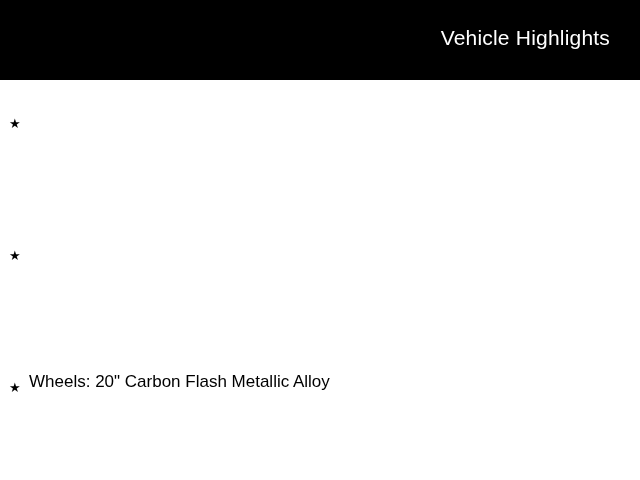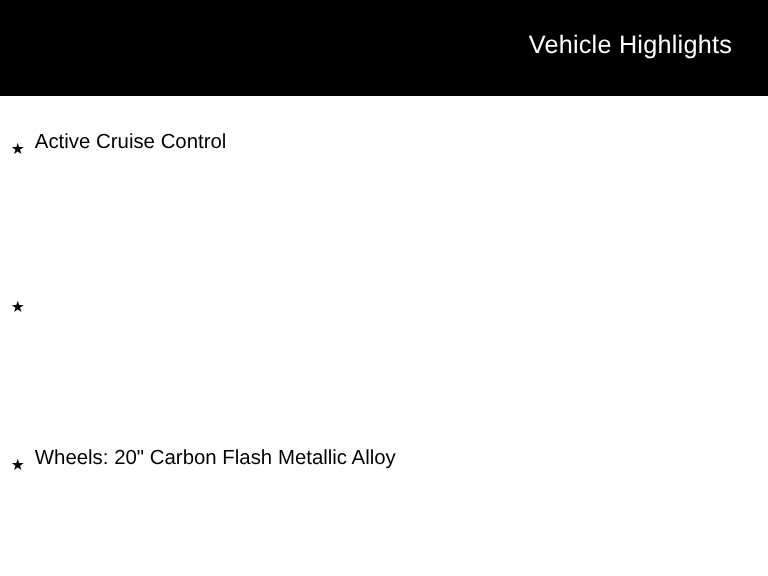--- a/index.html
+++ b/index.html
@@ -80,21 +80,20 @@
 
 <div class="slide">
 
   <div class="header-bar">
     <div class="header-title">Vehicle Highlights</div>
   </div>
 
   <ul class="bullet-list">
     <li class="bullet-item">
       <span class="marker">★</span>
-      <span class="text">Active Cruise Control</span>
     </li>
     <li class="bullet-item">
       <span class="marker">★</span>
     </li>
     <li class="bullet-item">
       <span class="marker">★</span>
       <span class="text">Wheels: 20" Carbon Flash Metallic Alloy</span>
     </li>
   </ul>
 

